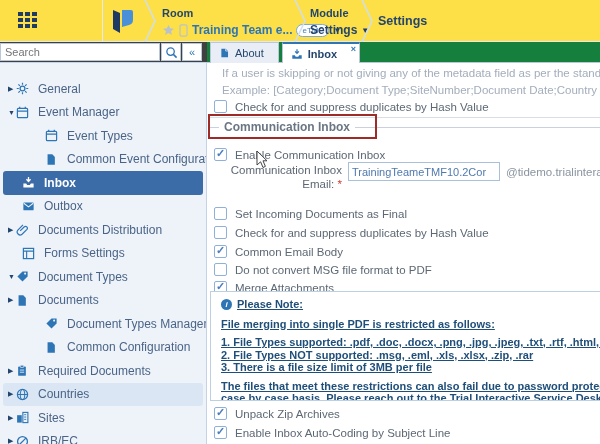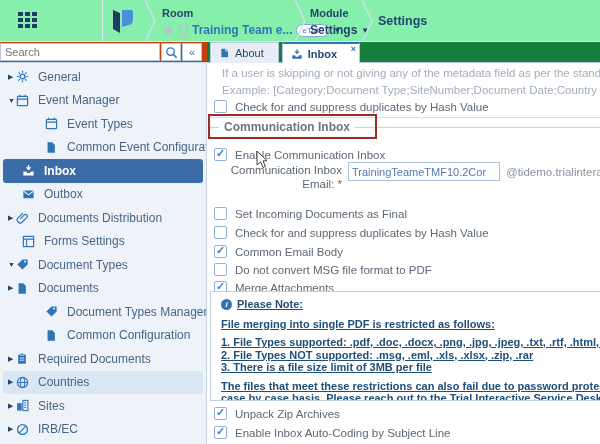--- a/index.html
+++ b/index.html
@@ -1,57 +1,57 @@
 <!DOCTYPE html>
 <html><head>
 <meta charset="utf-8">
 <style>
   html,body{margin:0;padding:0;background:#fff;}
   *{box-sizing:border-box;}
   .screen{position:relative;width:600px;height:444px;overflow:hidden;
           font-family:"Liberation Sans",sans-serif;background:#fff;}
 
   
-  .hdr{position:absolute;left:0;top:0;width:600px;height:42px;background:#86efac;
+  .hdr{position:absolute;left:0;top:0;width:600px;height:42px;background:#fde047;
        border-bottom:1px solid #e3e9f1;}
   .grid-btn{position:absolute;left:18px;top:12px;width:22px;height:20px;cursor:pointer;}
   .hdr-div{position:absolute;left:102px;top:0;width:1px;height:42px;background:#e3e9f1;}
   .logo{position:absolute;left:110px;top:8px;}
   .chev{position:absolute;top:0;}
   .crumb-label{font-size:11px;font-weight:bold;color:#24466e;line-height:13px;}
   .crumb-row{display:flex;align-items:center;gap:4px;margin-top:3px;}
   .crumb{position:absolute;top:7px;}
   .room-name{font-size:12px;font-weight:bold;color:#2e75b6;}
   .badge{font-size:8px;color:#4a7ebb;border:1px solid #7fa8d4;border-radius:8px;
          padding:1px 5px;background:#fff;line-height:9px;}
   .caret{font-size:8px;color:#1f3a63;}
   .mod-val{font-size:12px;font-weight:bold;color:#24466e;}
   .page-title{position:absolute;left:378px;top:14px;font-size:12.5px;font-weight:600;color:#24466e;}
 
   
   .sub{position:absolute;left:0;top:42px;width:600px;height:21px;}
-  .searchwrap{position:absolute;left:0;top:0;width:207px;height:21px;background:#c2410c;
+  .searchwrap{position:absolute;left:0;top:0;width:207px;height:21px;background:#404040;
               display:flex;align-items:center;border-bottom:1px solid #c5d3e4;}
   .search-input{width:160px;height:18px;border:1px solid #b9c7da;font-size:11px;
                 padding:0 4px;color:#333;outline:none;font-family:"Liberation Sans",sans-serif;}
   .sbtn{width:20px;height:18px;border:1px solid #b9c7da;background:#fff;display:flex;
         align-items:center;justify-content:center;padding:0;cursor:pointer;margin-left:1px;}
   .collapse-glyph{font-size:11px;color:#2e75b6;line-height:10px;}
   .tabszone{position:absolute;left:207px;top:0;width:393px;height:21px;background:#15803d;
             border-bottom:1px solid #b9c7da;display:flex;}
   .tab{display:flex;align-items:center;gap:5px;padding:0 14px 0 8px;font-size:11px;
        color:#24466e;background:#e9eef6;border:1px solid #b9c7da;border-bottom:none;
        margin-left:3px;cursor:pointer;position:relative;height:21px;}
   .tab.active{background:#fff;border-top:2px solid #2e75b6;height:21px;font-weight:bold;}
   .tab-close{position:absolute;right:3px;top:0px;font-size:9px;color:#2e75b6;cursor:pointer;}
   .tab.active{padding-right:22px;}
 
   
   .sb{position:absolute;left:0;top:63px;width:207px;height:381px;background:#eef3f9;
-      border-right:1px solid #c5d3e4;overflow:hidden;padding-top:2px;}
+      border-right:1px solid #c5d3e4;overflow:hidden;padding-top:14px;}
   .srow{height:23.5px;display:flex;align-items:center;font-size:12px;color:#4a6488;
         cursor:pointer;white-space:nowrap;margin:0 3px;border-radius:3px;}
   .srow .exp{width:13px;padding-left:5px;font-size:7px;color:#24466e;flex:none;}
   .srow .icwrap{width:14px;flex:none;display:flex;margin-right:8px;}
   .srow.noexp{padding-left:19px;}
   .srow.child{padding-left:42px;}
   .srow.sel{background:#3c6ca8;color:#fff;font-weight:bold;}
   .srow.hl{background:#dae6f3;}
   .ic{color:#2e75b6;display:block;}
   .srow.sel .ic{color:#fff;}

